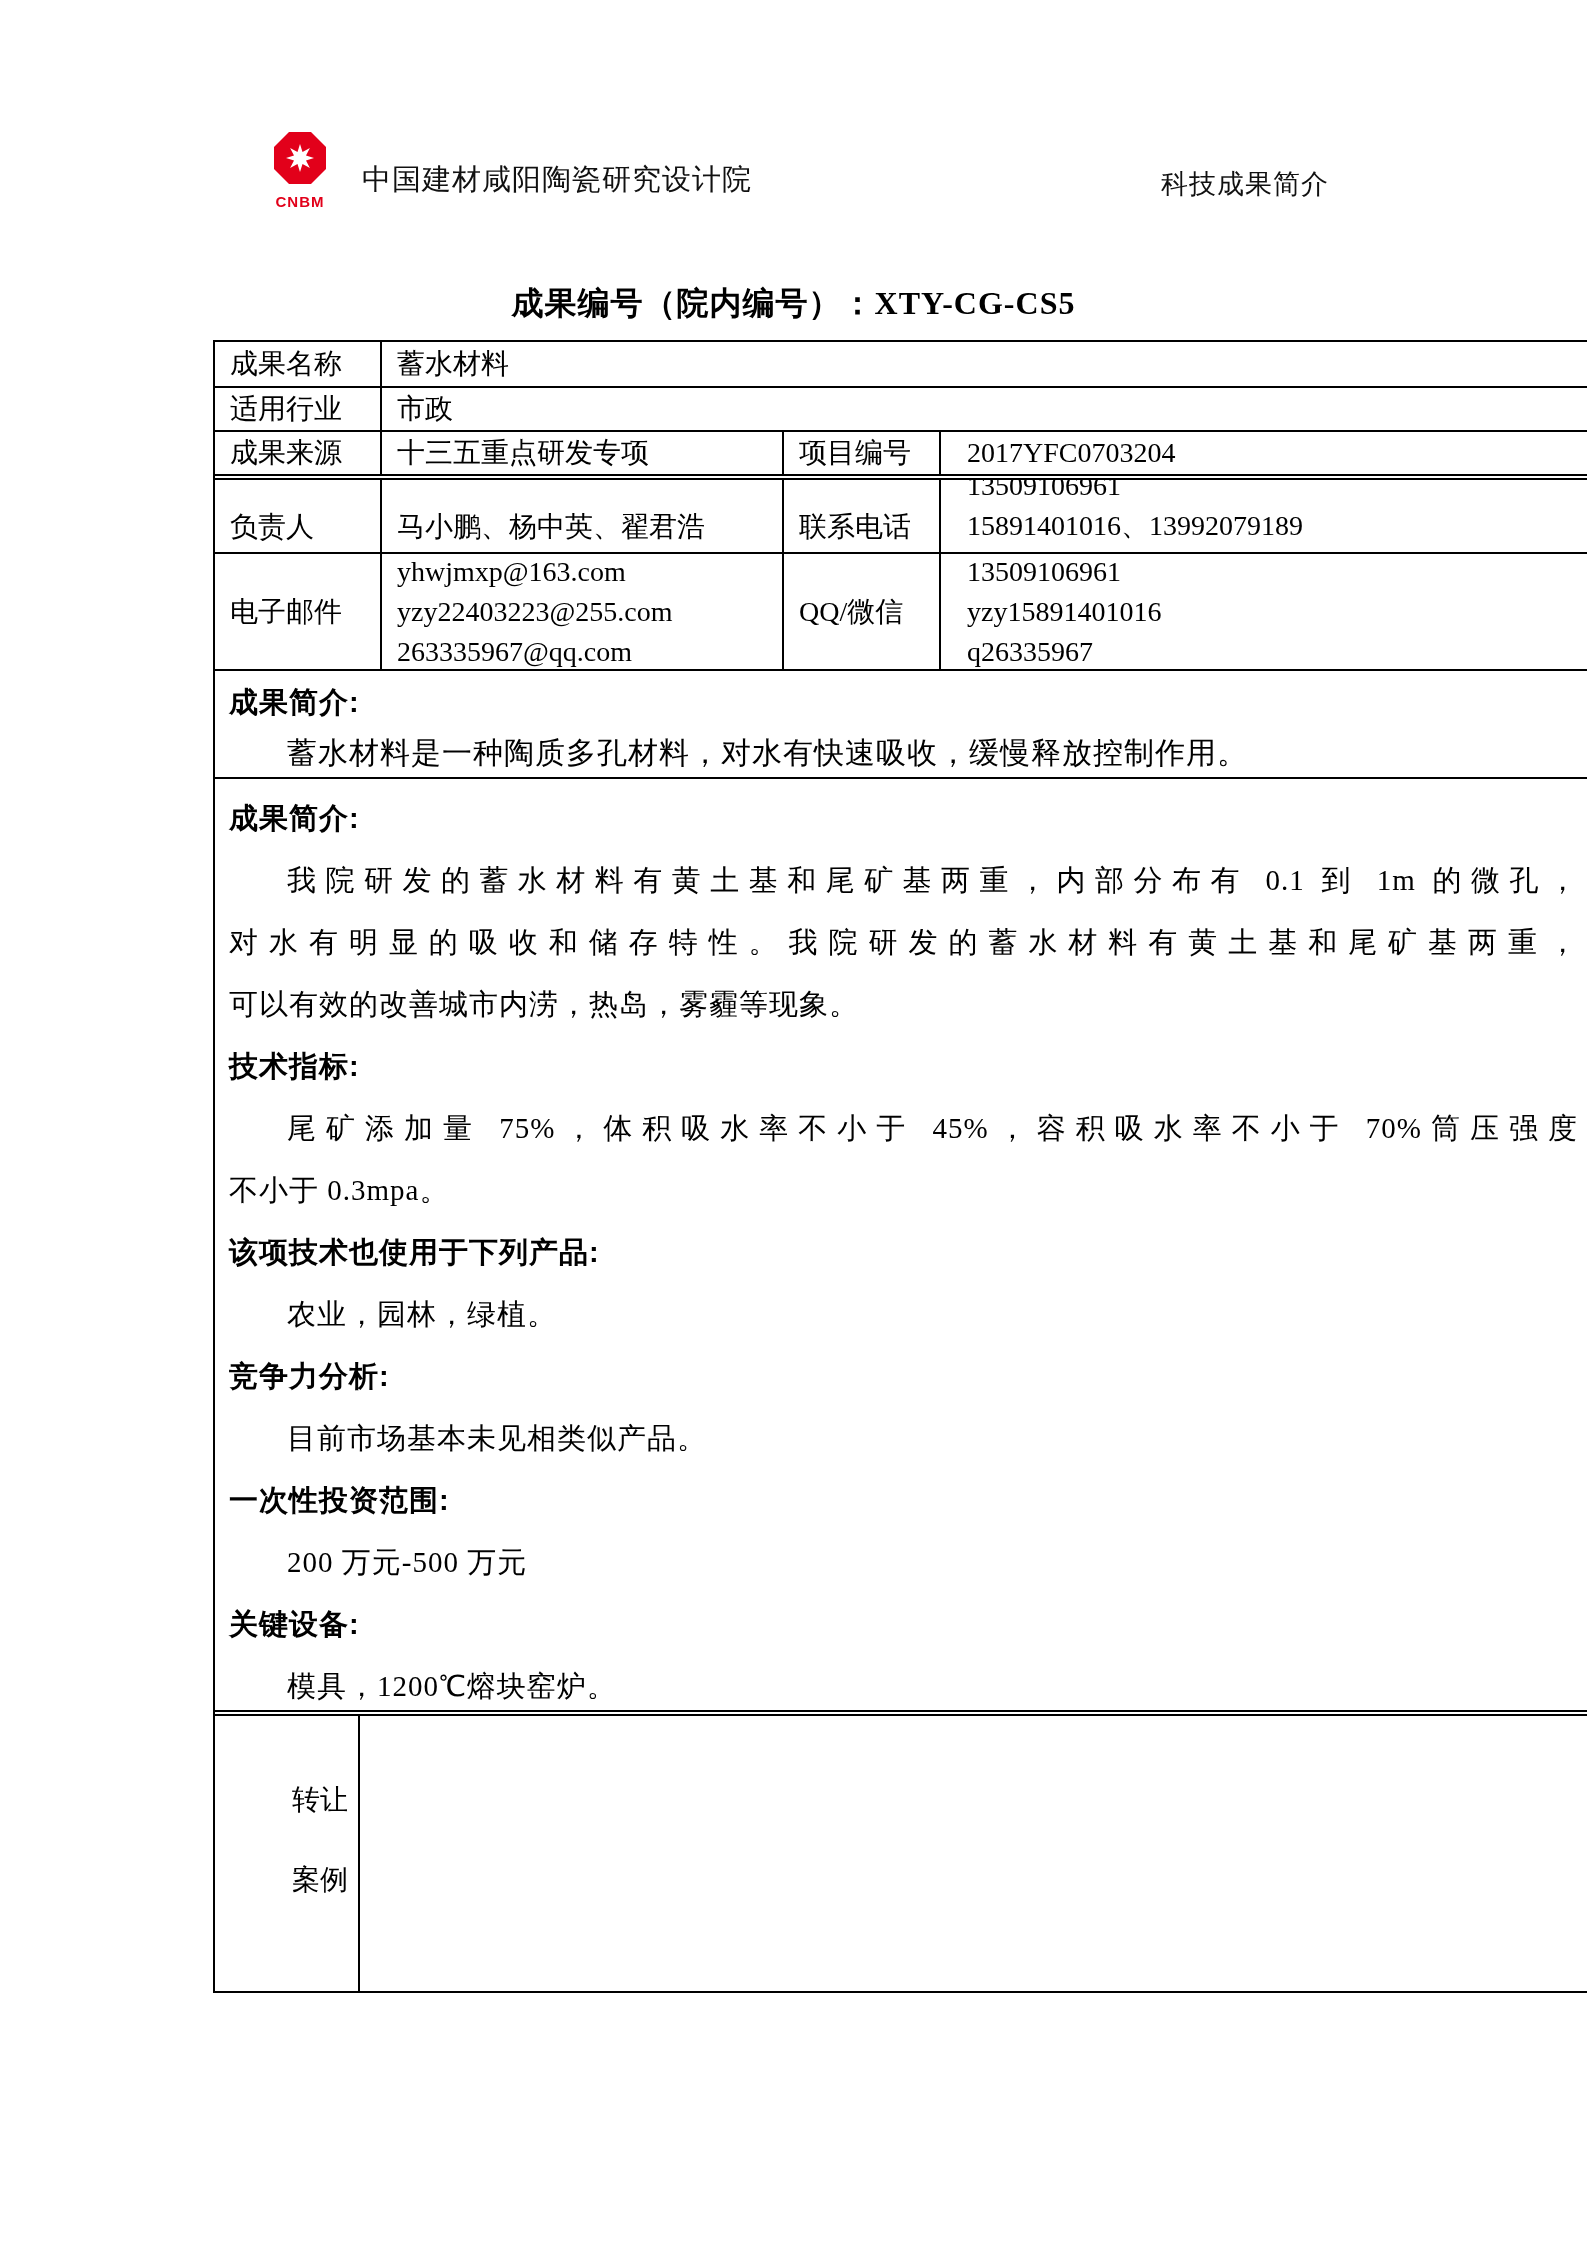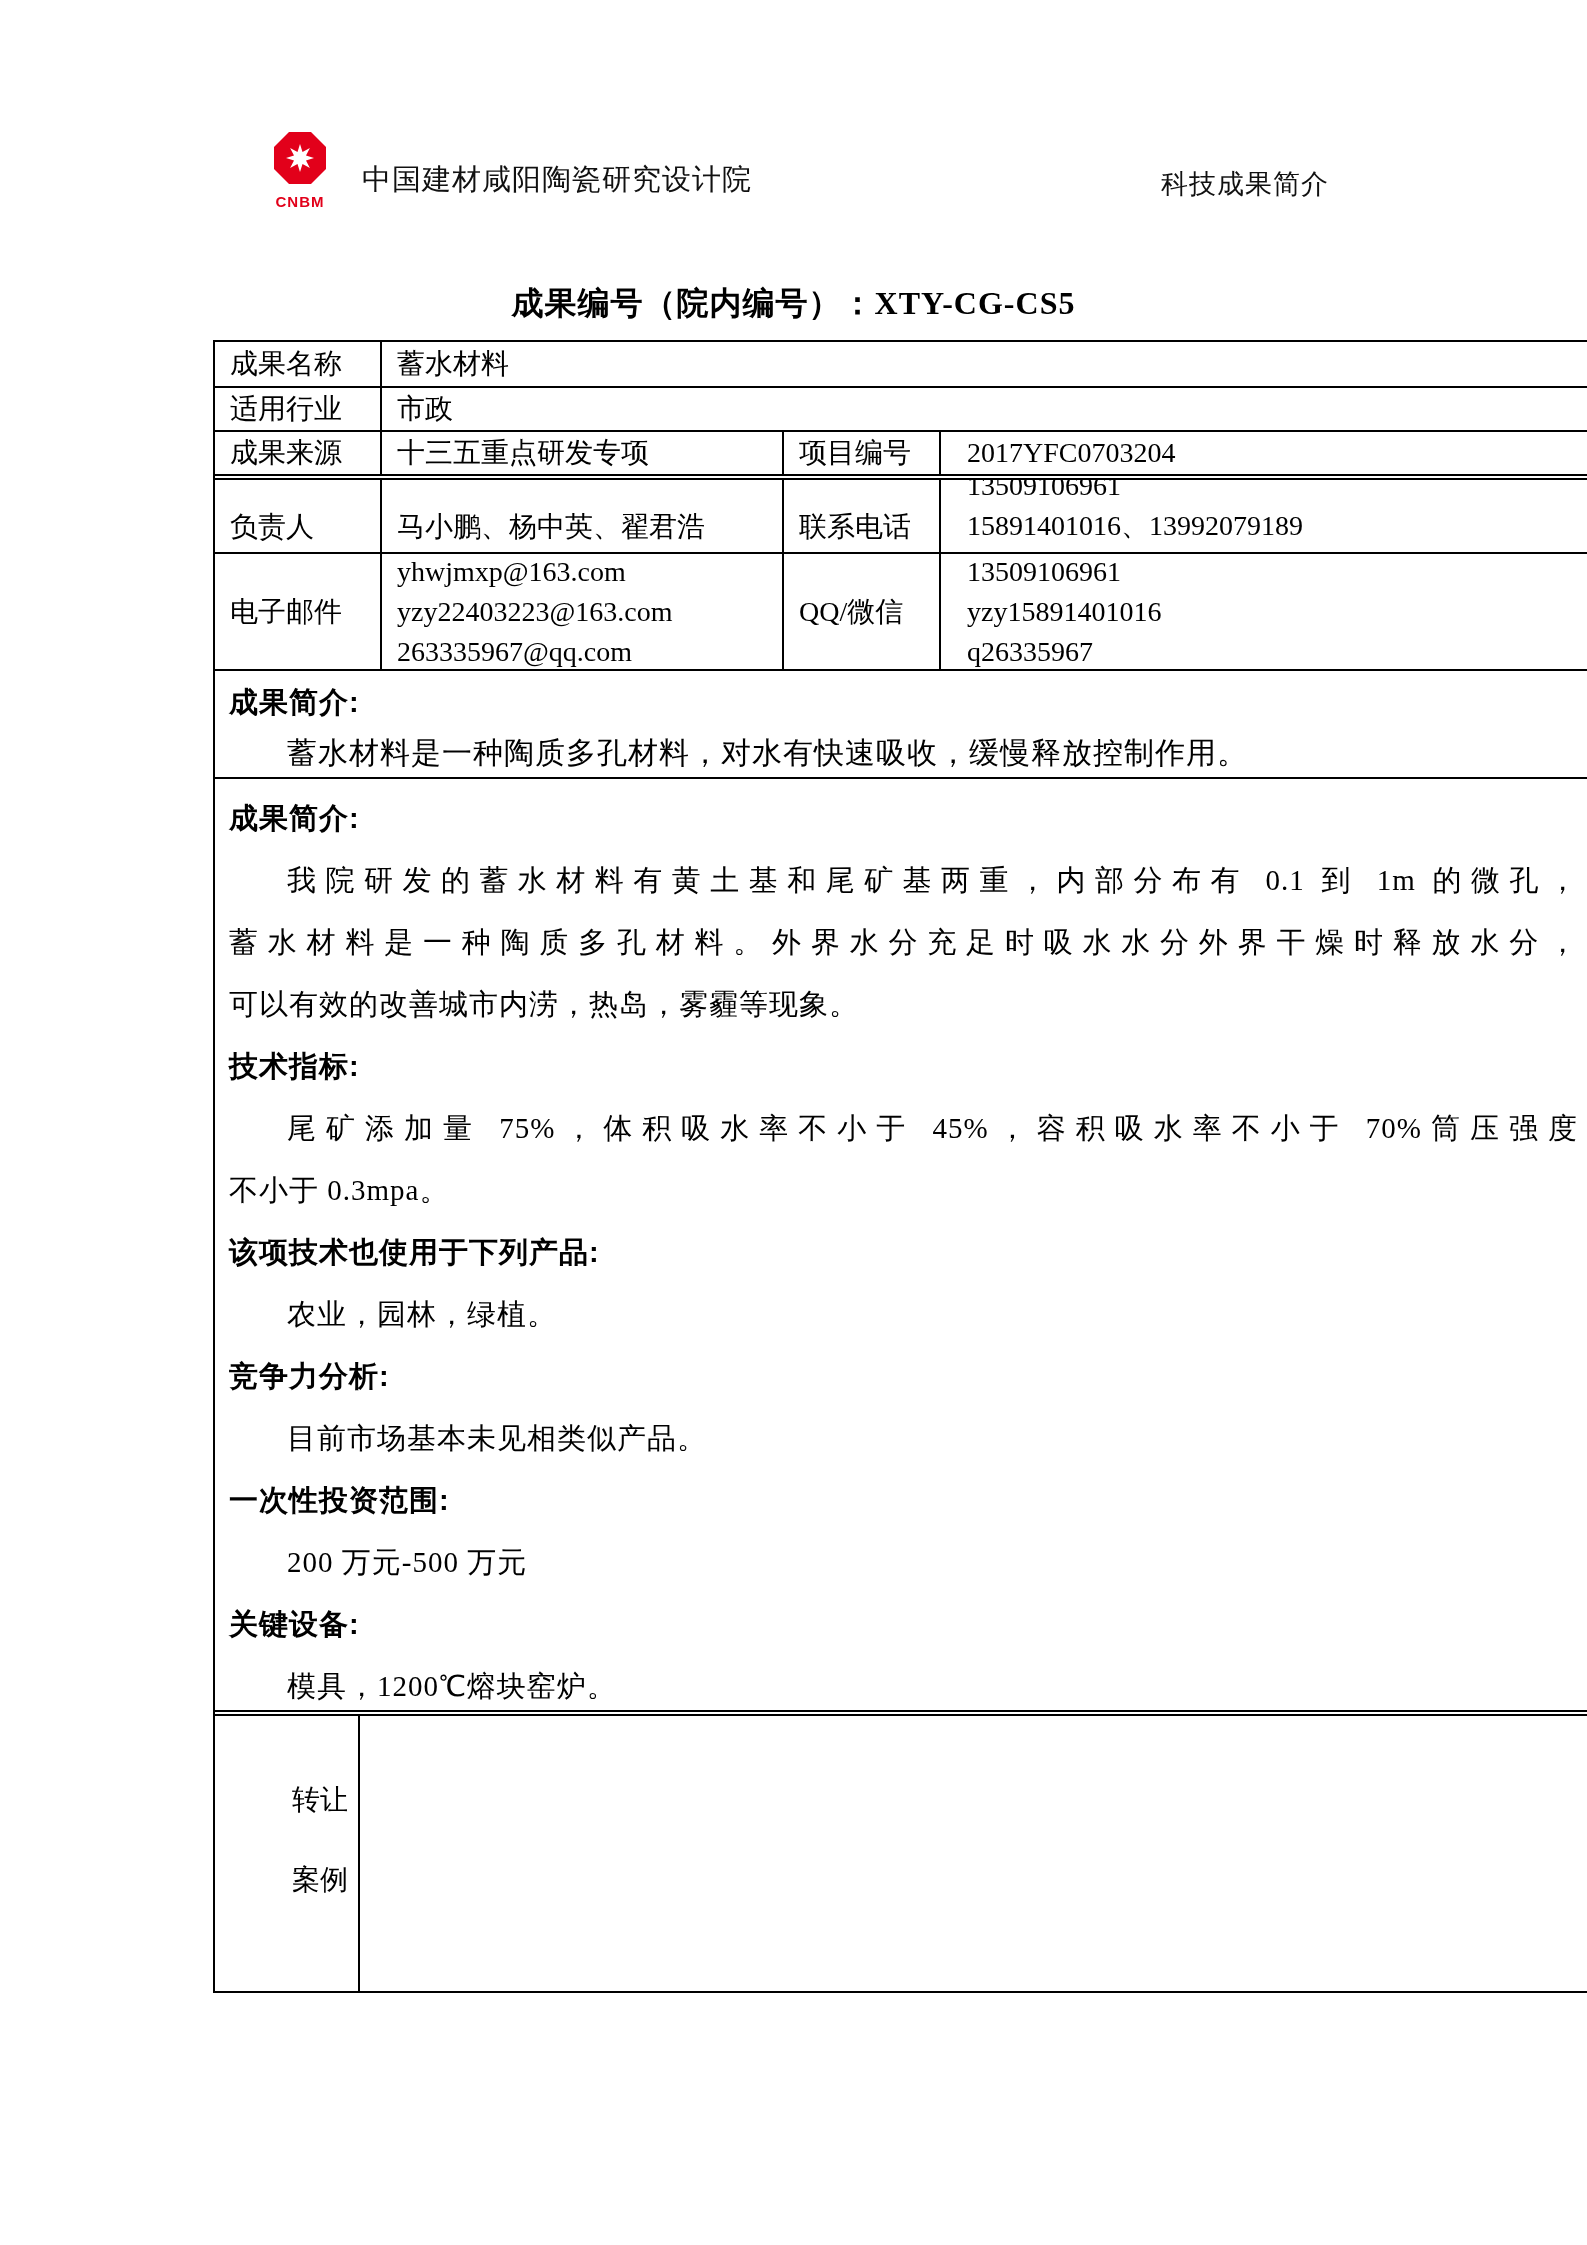--- a/index.html
+++ b/index.html
@@ -138,21 +138,21 @@
       <div class="tcell c4">
         <div class="line">13509106961</div>
         <div class="line">15891401016、13992079189</div>
       </div>
     </div>
 
     <div class="trow h117">
       <div class="tcell c1">电子邮件</div>
       <div class="tcell c2">
         <div class="line">yhwjmxp@163.com</div>
-        <div class="line">yzy22403223@163.com</div>
+        <div class="line">yzy22403223@255.com</div>
         <div class="line">263335967@qq.com</div>
       </div>
       <div class="tcell c3">QQ/微信</div>
       <div class="tcell c4">
         <div class="line">13509106961</div>
         <div class="line">yzy15891401016</div>
         <div class="line">q26335967</div>
       </div>
     </div>
 
@@ -161,21 +161,21 @@
         <div class="sec-heading">成果简介:</div>
         <div class="brief-text">蓄水材料是一种陶质多孔材料，对水有快速吸收，缓慢释放控制作用。</div>
       </div>
     </div>
 
     <div class="trow h933">
       <div class="tcell rest main-cell">
 
       <div class="blk blk-heading">成果简介:</div>
           <div class="blk blk-indent fill">我院研发的蓄水材料有黄土基和尾矿基两重，内部分布有 0.1 到 1m 的微孔，</div>
-          <div class="blk blk-cont fill">蓄水材料是一种陶质多孔材料。外界水分充足时吸水水分外界干燥时释放水分，</div>
+          <div class="blk blk-cont fill">对水有明显的吸收和储存特性。我院研发的蓄水材料有黄土基和尾矿基两重，</div>
           <div class="blk blk-cont">可以有效的改善城市内涝，热岛，雾霾等现象。</div>
           <div class="blk blk-heading">技术指标:</div>
           <div class="blk blk-indent fill">尾矿添加量 75%，体积吸水率不小于 45%，容积吸水率不小于 70%筒压强度</div>
           <div class="blk blk-cont">不小于 0.3mpa。</div>
           <div class="blk blk-heading">该项技术也使用于下列产品:</div>
           <div class="blk blk-indent">农业，园林，绿植。</div>
           <div class="blk blk-heading">竞争力分析:</div>
           <div class="blk blk-indent">目前市场基本未见相类似产品。</div>
           <div class="blk blk-heading">一次性投资范围:</div>
           <div class="blk blk-indent">200 万元-500 万元</div>

